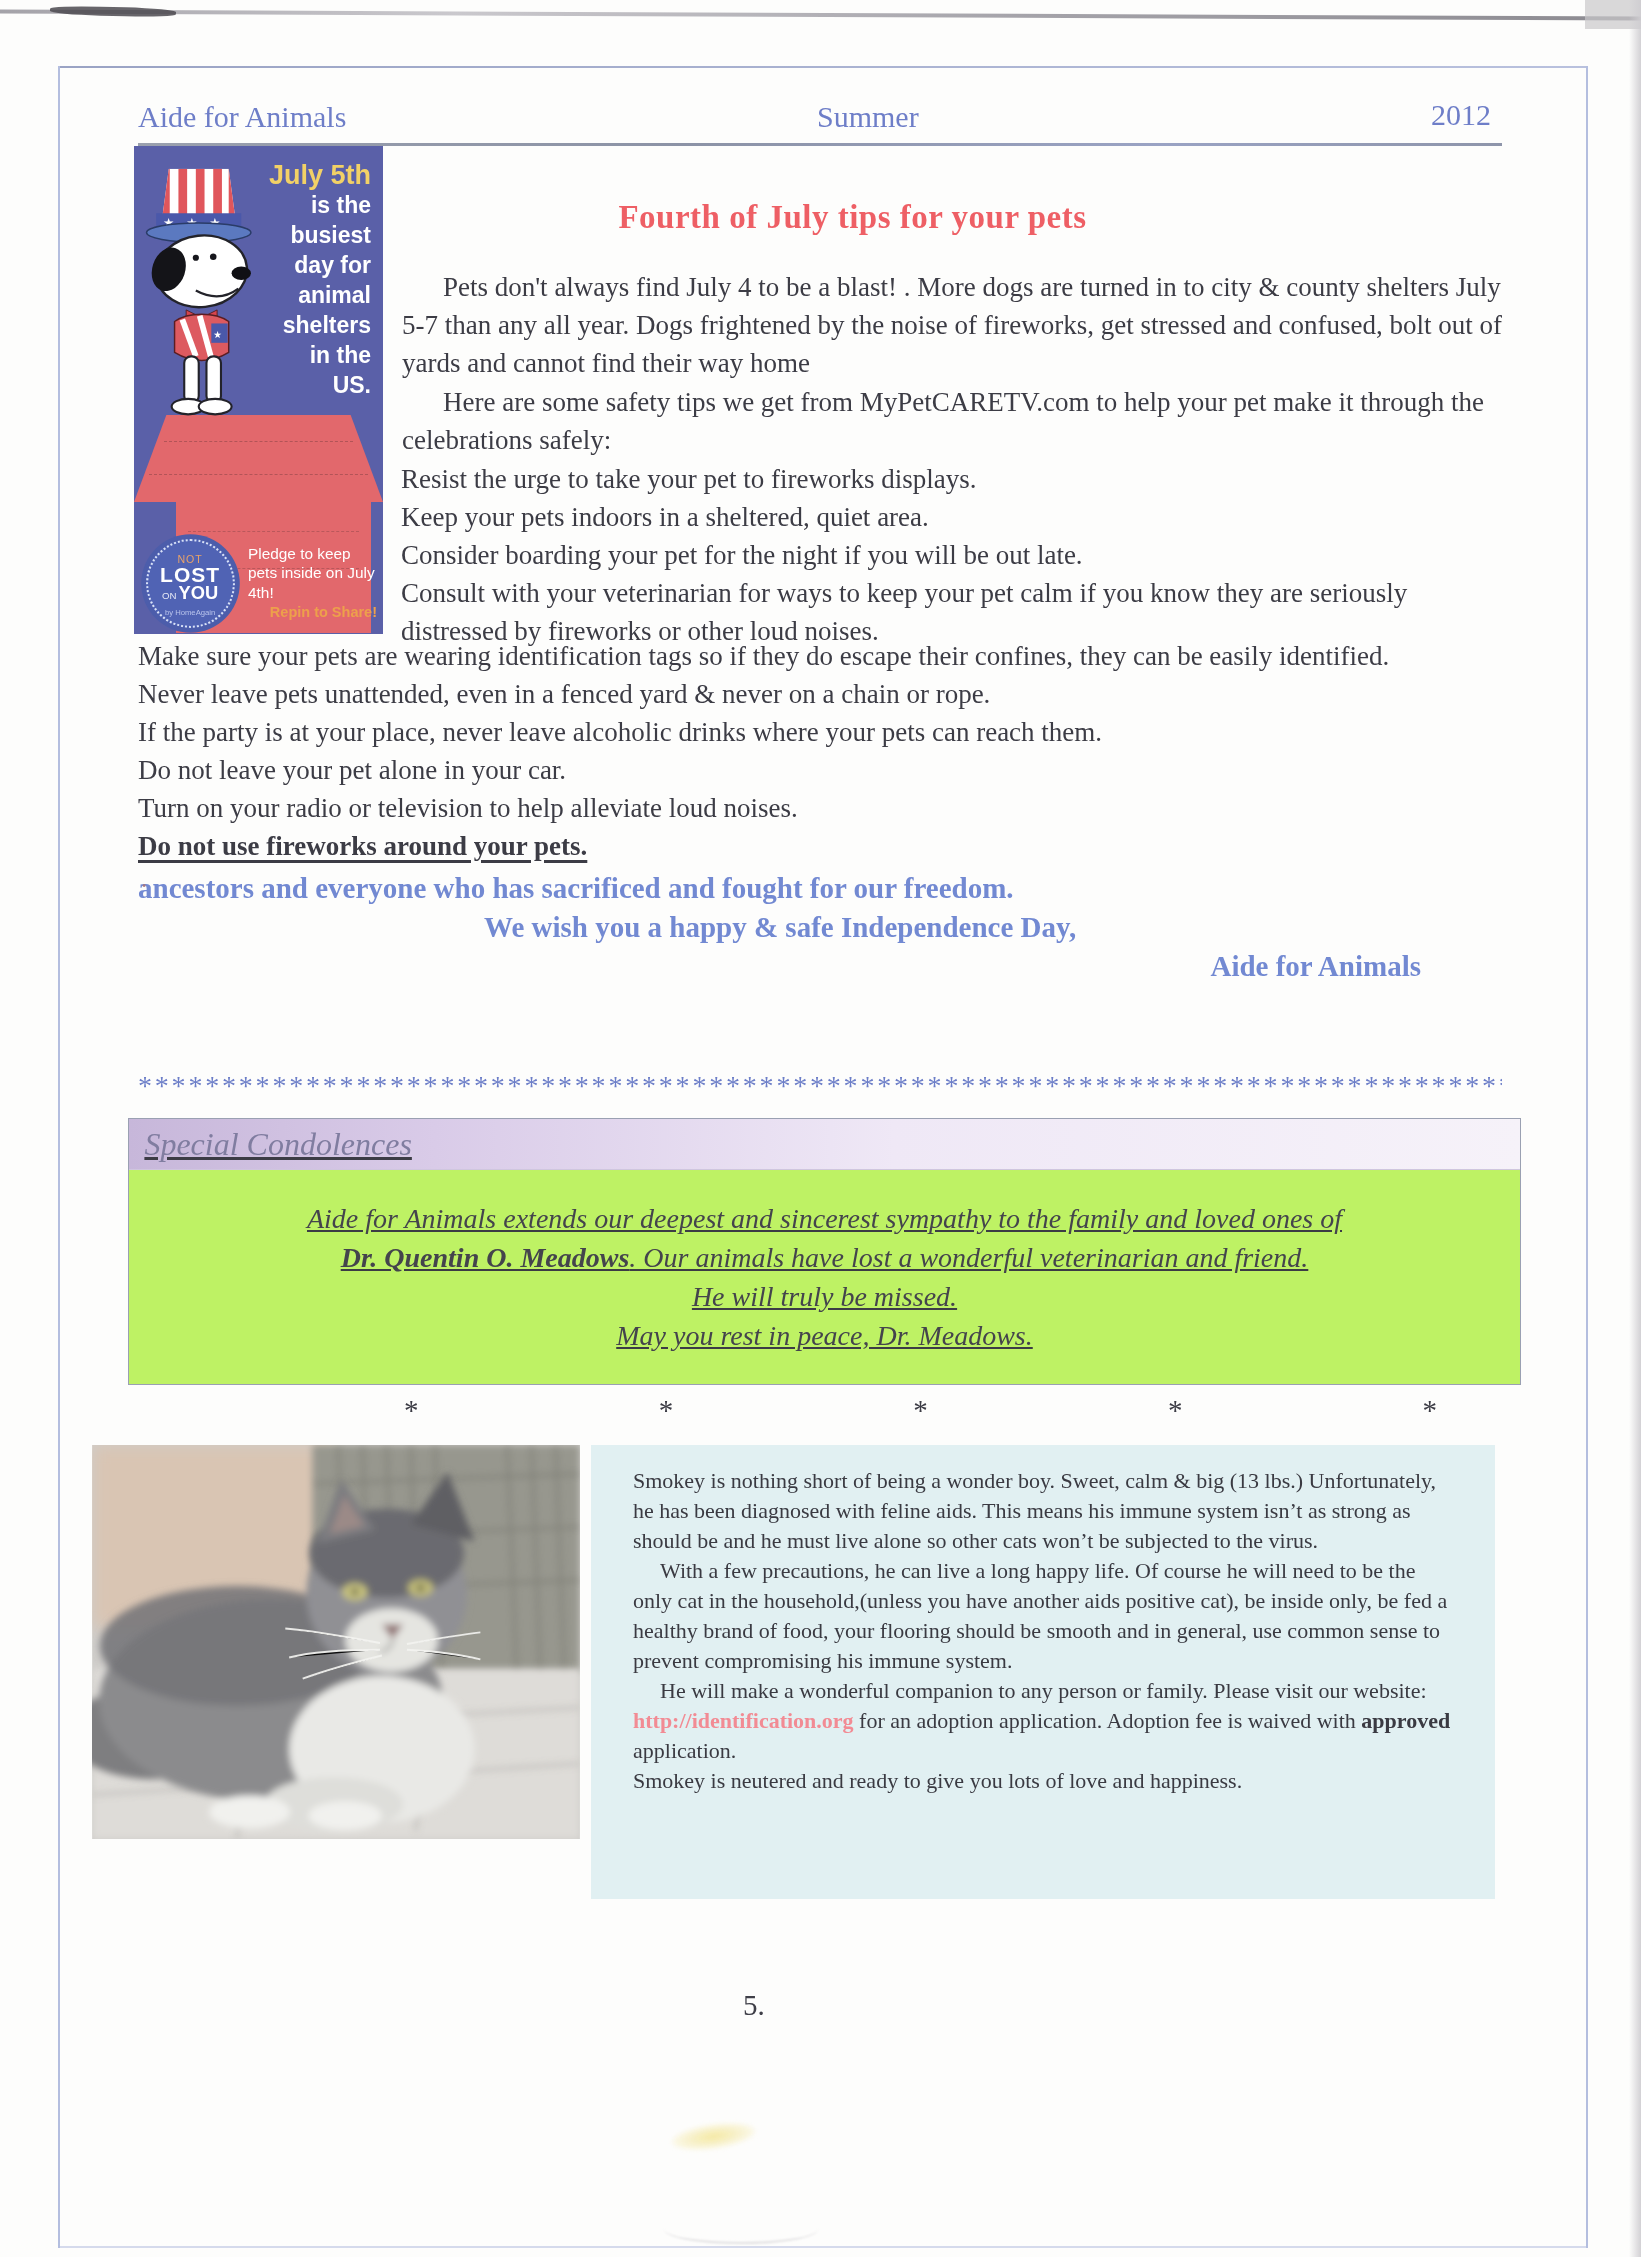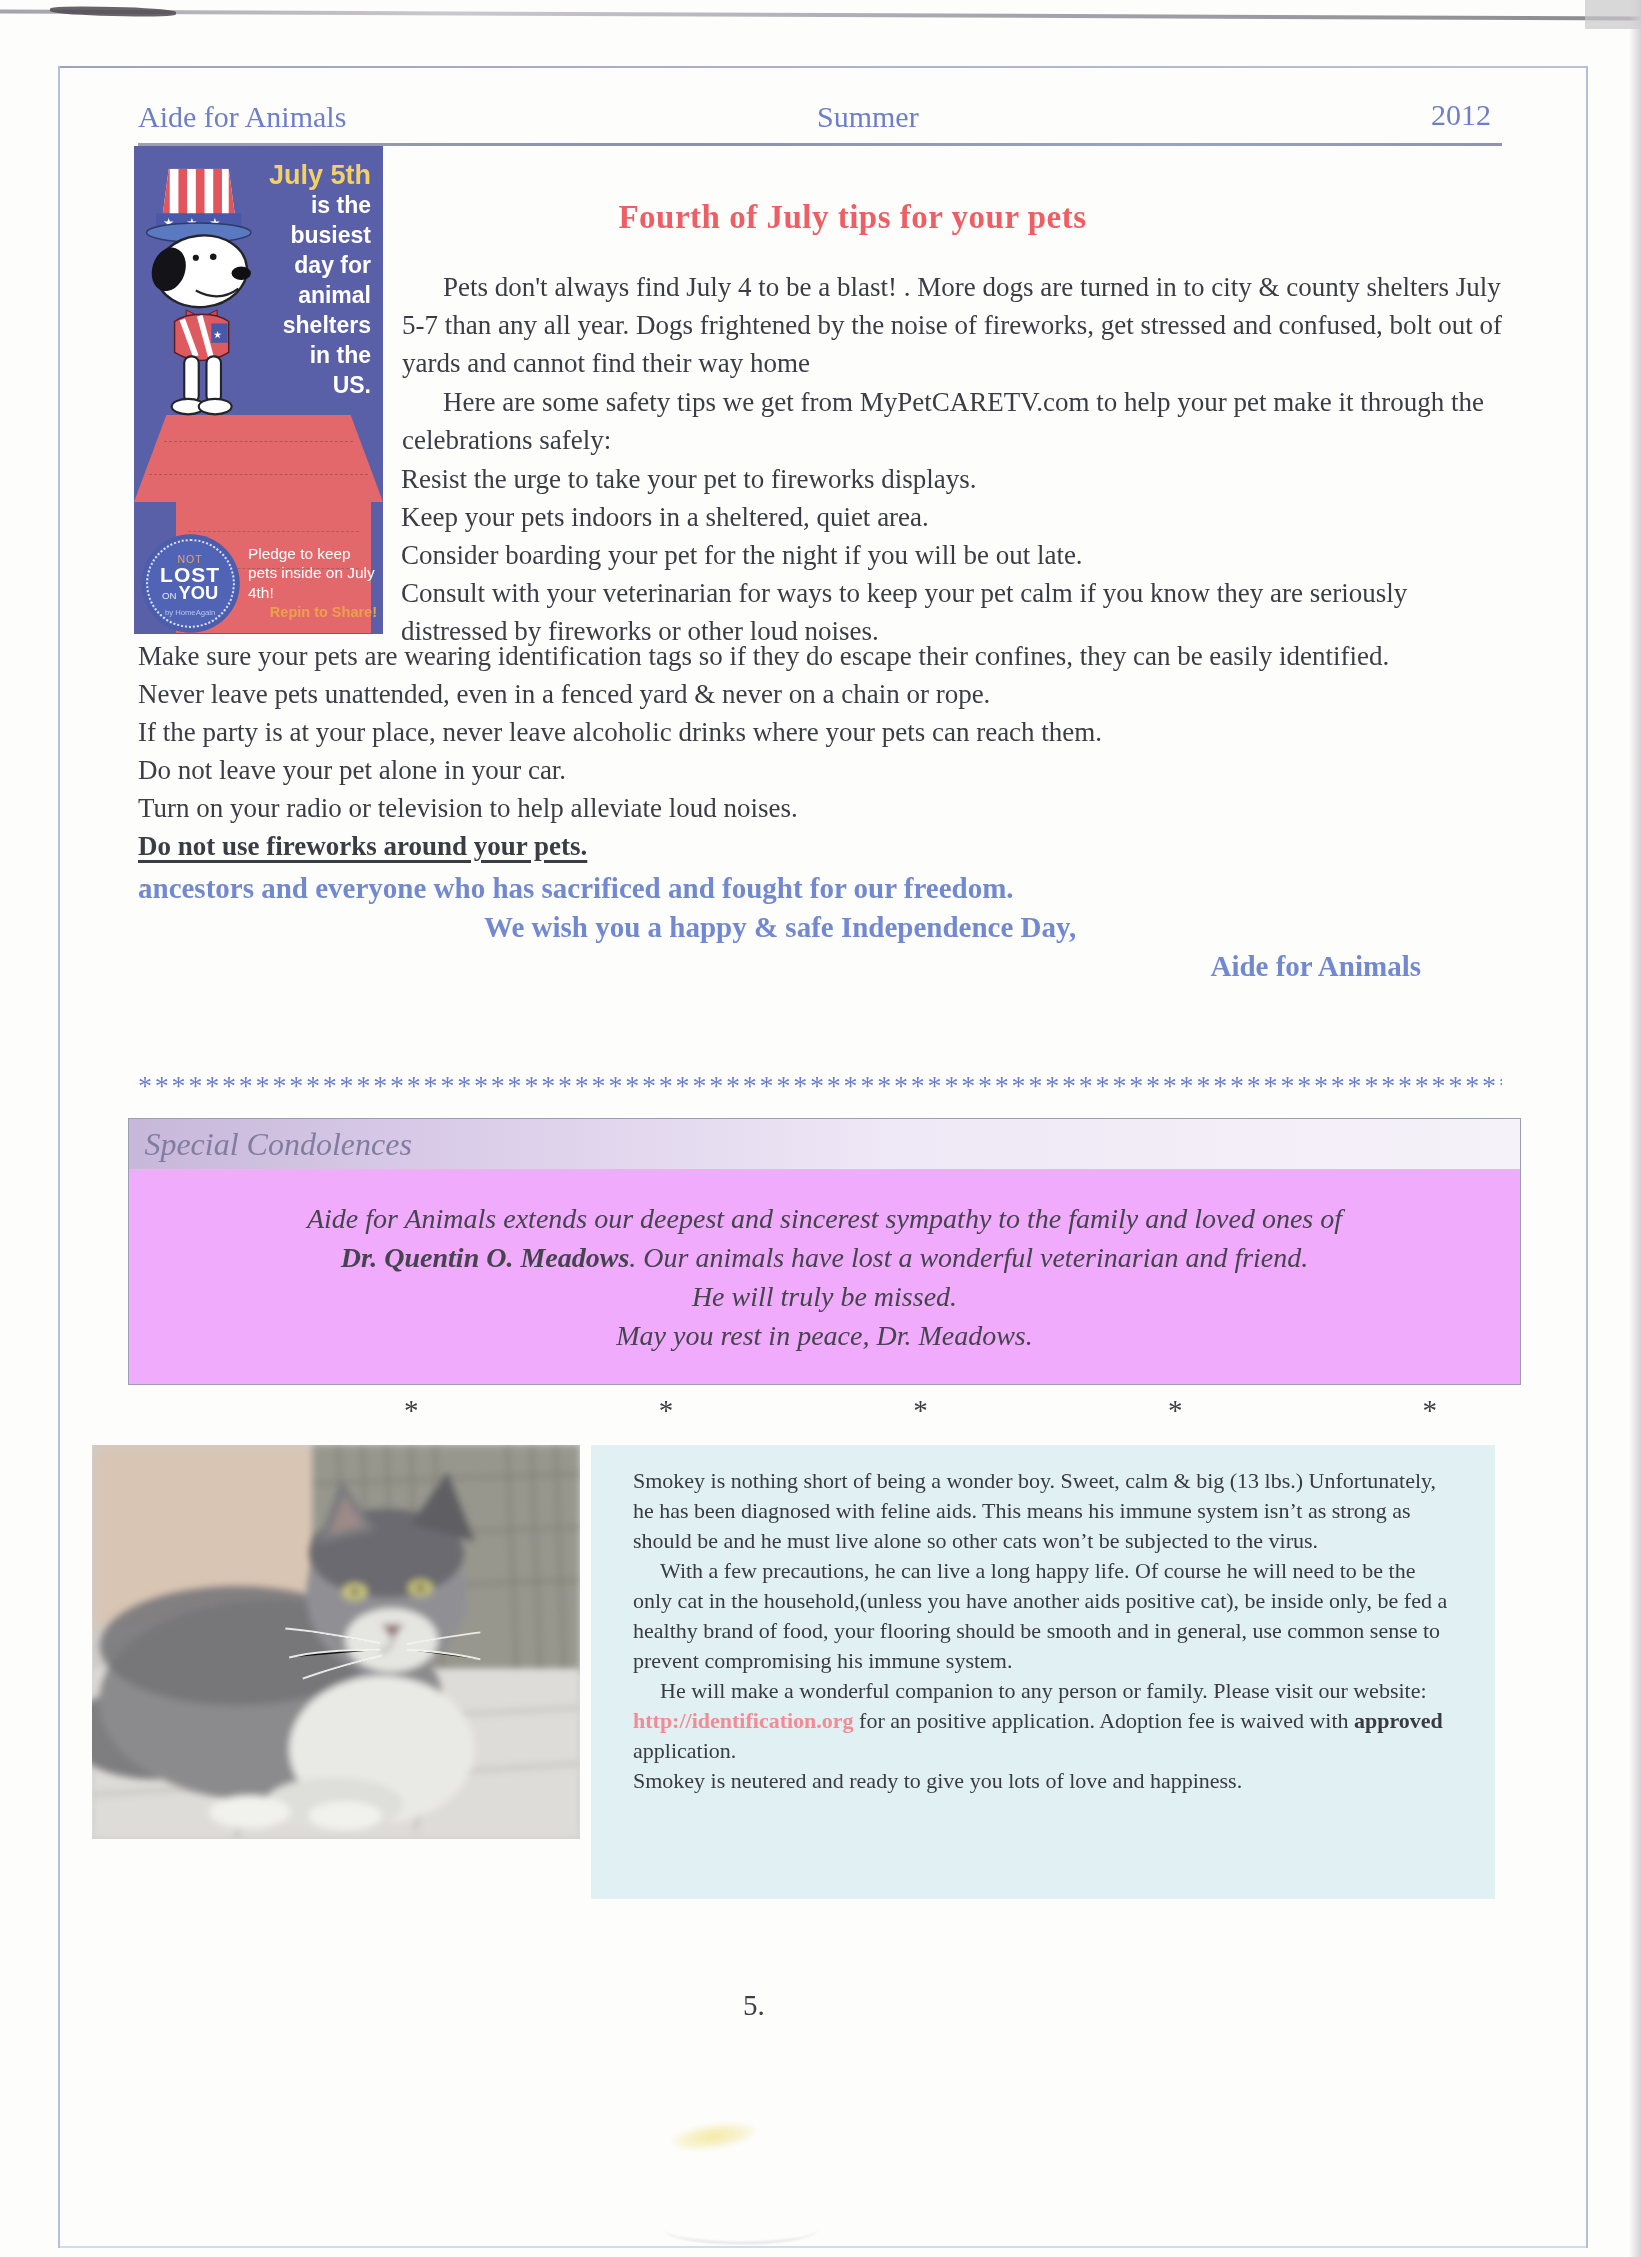--- a/index.html
+++ b/index.html
@@ -76,21 +76,21 @@
   .trib-l3{padding-left:346px;}
   .trib-l4{text-align:right;padding-right:81px;}
   .tribute sup{font-size:17.4px;}
   
   .asterisk-row{position:absolute;left:138px;top:1070px;width:1364px;white-space:nowrap;overflow:hidden;
     font-size:28px;letter-spacing:2.8px;color:#6c7ec8;}
   .asterisk-spread{position:absolute;left:404px;top:1394px;width:1033px;display:flex;
     justify-content:space-between;font-size:29px;color:#3c3c45;}
   
   .cond-box{position:absolute;left:128px;top:1118px;width:1391px;height:265px;
-    border:1.9px solid #9aa0b2;background:#f0abfc;}
+    border:1.9px solid #9aa0b2;background:#bef264;text-decoration:underline;}
   .cond-band{height:50px;background:linear-gradient(90deg,#c7b7da 0%,#d9cbe8 22%,#efe8f6 55%,#f6f2f9 100%);
     border-bottom:1px solid #cfc6de;}
   .cond-heading{font-size:32px;font-style:italic;color:#807da0;line-height:50px;padding-left:15.4px;}
   .cond-body{margin-top:29px;text-align:center;font-style:italic;font-size:28px;line-height:39px;color:#44444c;}
   .cond-name{font-weight:bold;}
   
   .cat-photo{position:absolute;left:92px;top:1445px;width:488px;height:394px;margin:0;overflow:hidden;}
   .smokey-panel{position:absolute;left:591px;top:1445px;width:904px;height:454px;background:#e1f0f2;
     box-sizing:border-box;padding:21px 41px 0 42px;font-size:22px;line-height:30px;color:#3a3a42;}
   .smokey-panel p{margin:0;}
@@ -302,21 +302,21 @@
       <path d="M300,218 C268,226 240,234 218,242"></path>
       <path d="M326,206 C360,200 385,196 402,194"></path>
       <path d="M326,212 C360,214 386,218 402,222"></path>
     </g>
   </svg>
 </figure>
 
 <section class="smokey-panel">
   <p>Smokey is nothing short of being a wonder boy.  Sweet, calm  &amp; big (13 lbs.) Unfortunately, he has been diagnosed with feline aids.  This means his immune system isn’t as strong as should be and he must live alone so other cats won’t be subjected to the virus.</p>
   <p class="sp-indent">With a few precautions, he can live a long happy life. Of course he will need  to be the only cat in the household,(unless you have another aids positive cat), be inside only, be fed a healthy brand of food, your flooring should be smooth and in general, use common sense to prevent compromising his immune system.</p>
-  <p class="sp-indent"><span>He will make a wonderful companion to any person or family.  Please visit our website: </span><a href="#" class="smokey-link">http://identification.org</a><span> for an positive application. Adoption fee is waived with </span><span class="sm-bold">approved</span><span> application.</span></p>
+  <p class="sp-indent"><span>He will make a wonderful companion to any person or family.  Please visit our website: </span><a href="#" class="smokey-link">http://identification.org</a><span> for an adoption application. Adoption fee is waived with </span><span class="sm-bold">approved</span><span> application.</span></p>
   <p>Smokey is neutered and ready to give you lots of love and happiness.</p>
 </section>
 
 <div class="page-number">5.</div>
 
 <div class="smudge-yellow"></div>
 <div class="smudge-arc"></div>
 
 
 </body></html>

